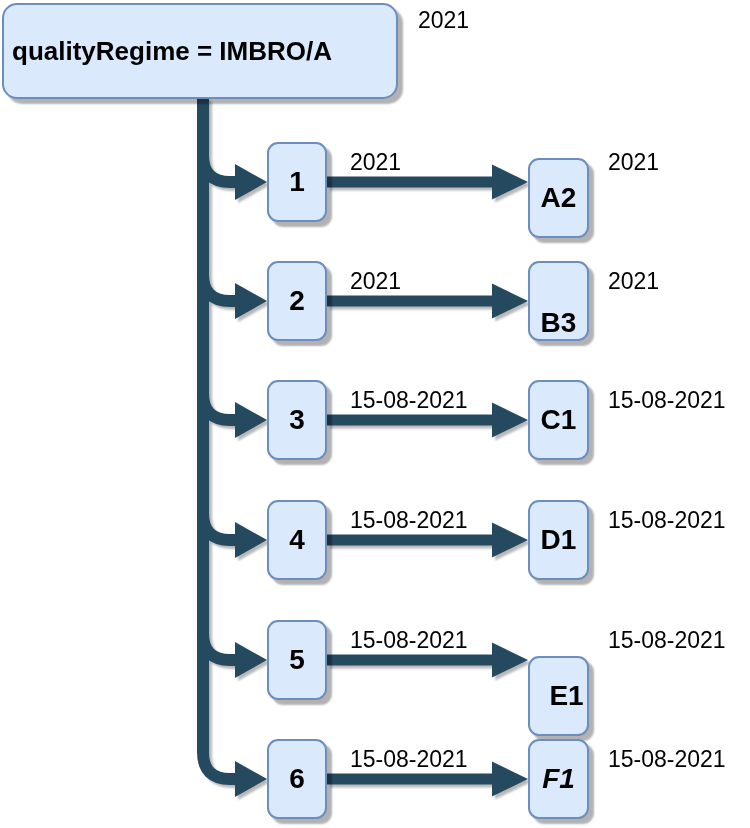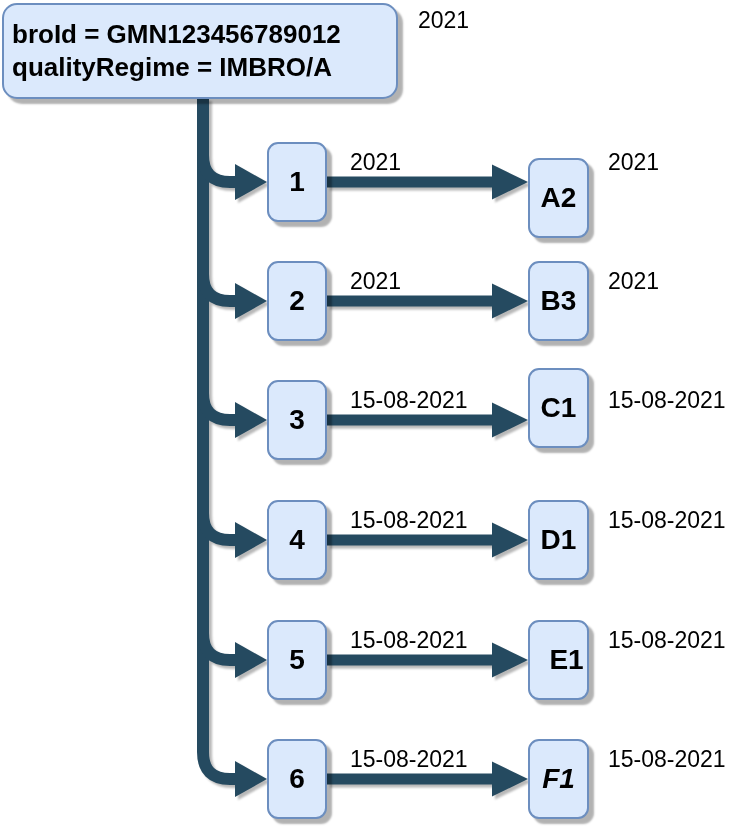--- a/index.html
+++ b/index.html
@@ -111,67 +111,66 @@
       <polygon points="235,642 267,660 235,678" fill="#254a60"></polygon>
       <path d="M 327 660 L 495 660" fill="none" stroke="#254a60" stroke-width="11" stroke-linejoin="round"></path>
       <polygon points="492,642.5 528,660 492,677.5" fill="#254a60"></polygon>
       <path d="M 203 752 Q 203 779 230 779 L 236 779" fill="none" stroke="#254a60" stroke-width="12" stroke-linejoin="round"></path>
       <polygon points="235,761 267,779 235,797" fill="#254a60"></polygon>
       <path d="M 327 779 L 495 779" fill="none" stroke="#254a60" stroke-width="11" stroke-linejoin="round"></path>
       <polygon points="492,761.5 528,779 492,796.5" fill="#254a60"></polygon>
     </svg>
 
   <div class="root-node">
-    <div>broId = GMN123456789012</div>
     <div>qualityRegime = IMBRO/A</div>
   </div>
   <div class="root-side-label">2021</div>
 
   <div id="rows">
   <div class="node source-node" style="top: 142px;">
     <span>1</span>
   </div>
   <div class="edge-label" style="top: 151px;">2021</div>
   <div class="node target-node" style="top: 158px;">
     <span>A2</span>
   </div>
   <div class="date-label" style="top: 151px;">2021</div>
 
   <div class="node source-node" style="top: 261px;">
     <span>2</span>
   </div>
   <div class="edge-label" style="top: 270px;">2021</div>
-  <div class="node target-node" style="top: 261px;">
+  <div class="node target-node" style="top: 261px; align-items: flex-end;">
     <span>B3</span>
   </div>
   <div class="date-label" style="top: 270px;">2021</div>
 
   <div class="node source-node" style="top: 380px;">
     <span>3</span>
   </div>
   <div class="edge-label" style="top: 389px;">15-08-2021</div>
-  <div class="node target-node" style="top: 368px;">
+  <div class="node target-node" style="top: 380px;">
     <span>C1</span>
   </div>
   <div class="date-label" style="top: 389px;">15-08-2021</div>
 
   <div class="node source-node" style="top: 500px;">
     <span>4</span>
   </div>
   <div class="edge-label" style="top: 509px;">15-08-2021</div>
   <div class="node target-node" style="top: 500px;">
     <span>D1</span>
   </div>
   <div class="date-label" style="top: 509px;">15-08-2021</div>
 
   <div class="node source-node" style="top: 620px;">
     <span>5</span>
   </div>
   <div class="edge-label" style="top: 629px;">15-08-2021</div>
-  <div class="node target-node" style="top: 620px; padding-left: 16px;">
+  <div class="node target-node" style="top: 656px; padding-left: 16px;">
     <span>E1</span>
   </div>
   <div class="date-label" style="top: 629px;">15-08-2021</div>
 
   <div class="node source-node" style="top: 739px;">
     <span>6</span>
   </div>
   <div class="edge-label" style="top: 748px;">15-08-2021</div>
   <div class="node target-node" style="top: 739px; font-style: italic;">
     <span>F1</span>

